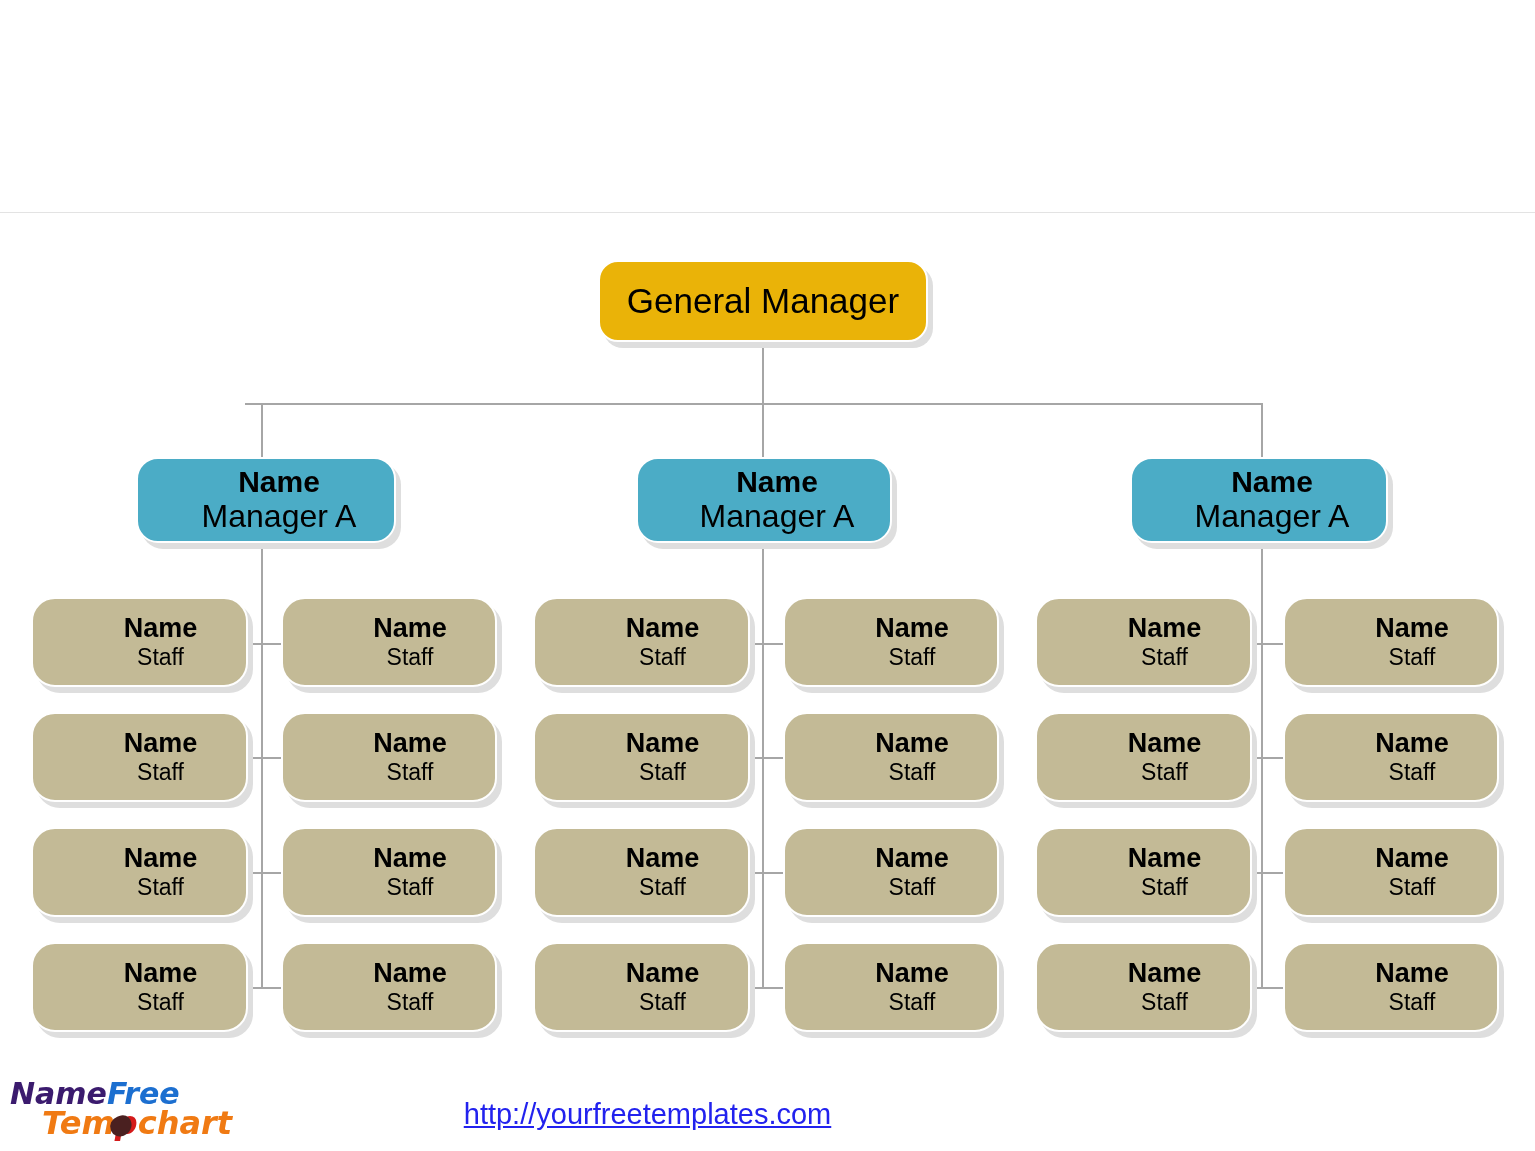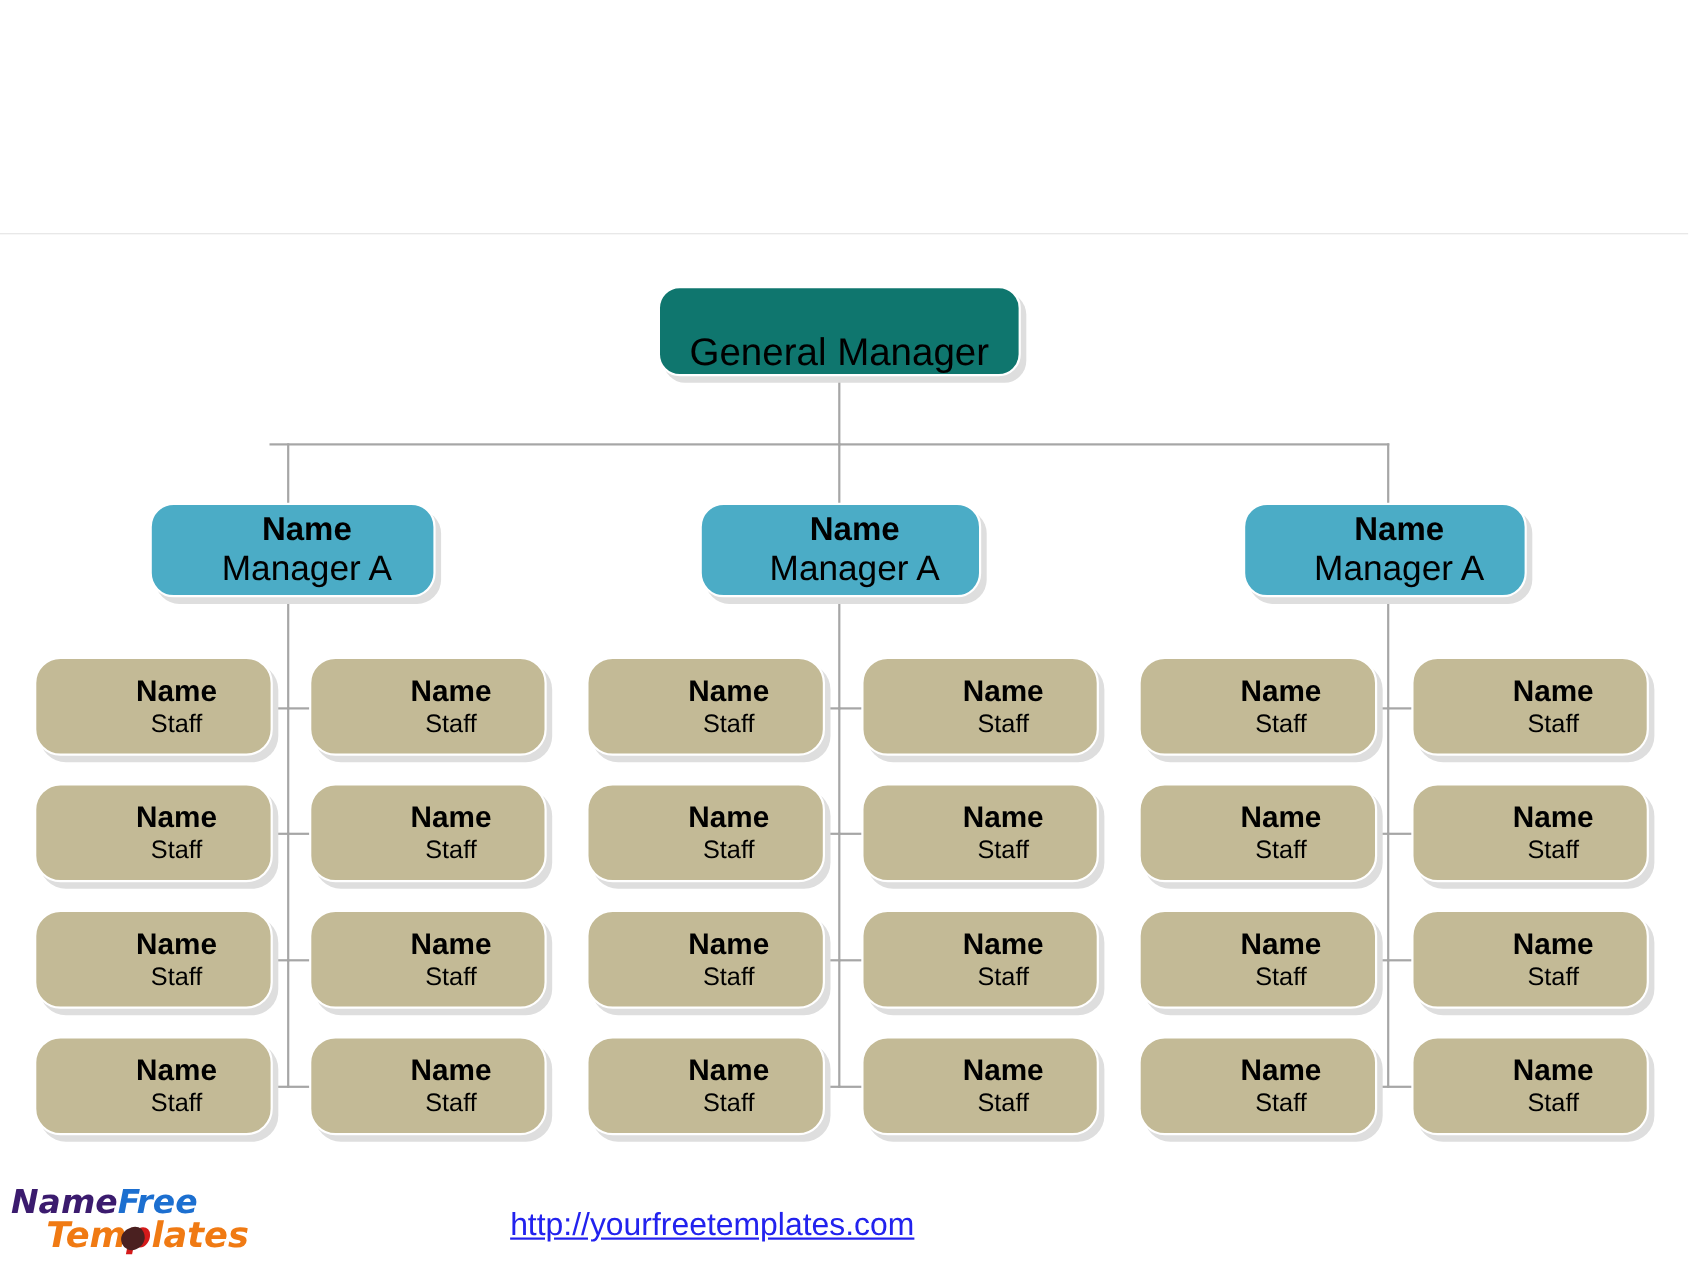--- a/index.html
+++ b/index.html
@@ -60,23 +60,22 @@
     flex-direction: column;
     align-items: center;
     justify-content: center;
     color: #000000;
     text-align: center;
     box-shadow: 5px 6px 0 0 #dedede;
     border: 2px solid #ffffff;
     z-index: 5;
   }
   .node-gm {
-    background: #0f766e;
+    background: #eab308;
     border-radius: 20px;
-    justify-content: flex-end;
   }
   .node-mgr {
     background: #4BACC6;
   }
   .node-staff {
     background: #C3BA96;
     border-radius: 24px;
   }
 
   .node .line-name {
@@ -389,18 +388,18 @@
   </div>
 
   <a class="site-url" href="#">http://yourfreetemplates.com</a>
 
   <div class="logo">
     <div class="logo-l1">
       <span class="lg-your">Name</span><span class="lg-free">Free</span>
     </div>
     <div class="brush"></div>
     <div class="logo-l2">
-      <span class="lg-tem">Tem</span><span class="lg-p">p</span><span class="lg-lates">lates</span>
+      <span class="lg-tem">Tem</span><span class="lg-p">p</span><span class="lg-lates">chart</span>
     </div>
     <div class="brush-dark"></div>
   </div>
 
 </div>
 
 </body></html>

